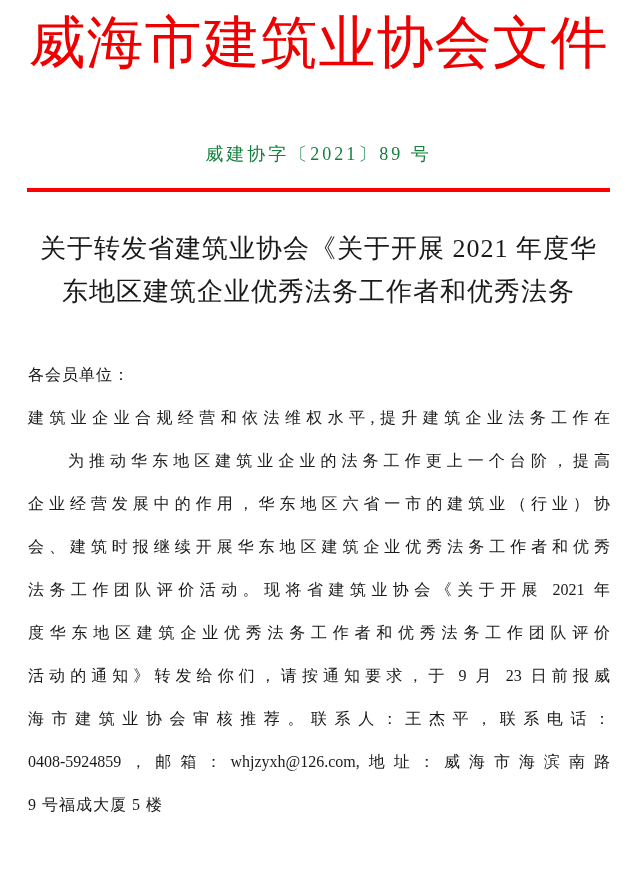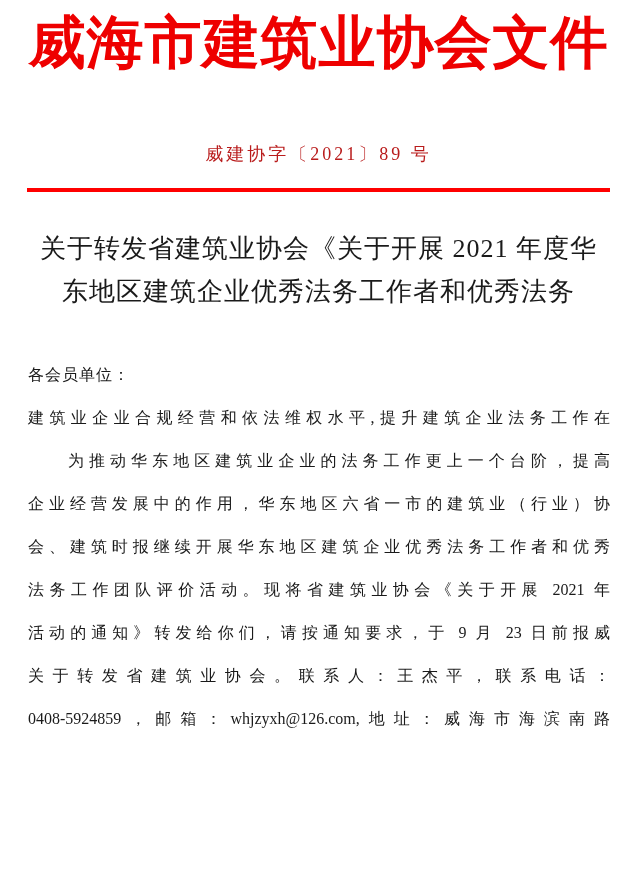--- a/index.html
+++ b/index.html
@@ -11,34 +11,34 @@
     overflow: hidden;
     position: relative;
     font-family: "Liberation Serif", "DejaVu Serif", serif;
     color: #1a1a1a;
   }
 
   .org-title {
     margin-top: 8px;
     text-align: center;
     font-size: 57px;
-    font-weight: bold;
+    font-weight: normal;
     color: #ee0000;
     line-height: 70px;
     letter-spacing: 1px;
     white-space: nowrap;
   }
 
   .doc-number {
     margin-top: 65px;
     text-align: center;
     font-size: 18px;
     line-height: 22px;
     letter-spacing: 3px;
-    color: #b91c1c;
+    color: #15803d;
   }
 
   .red-divider {
     margin: 23px 27px 0 27px;
     height: 4px;
     background: #ff0000;
   }
 
   .doc-title {
     margin-top: 35px;
@@ -95,18 +95,20 @@
     <div class="title-line">东地区建筑企业优秀法务工作者和优秀法务</div>
   </div>
 
   <div class="body-block">
     <div class="salutation">各会员单位：</div>
     <div class="body-line">建筑业企业合规经营和依法维权水平,提升建筑企业法务工作在</div>
     <div class="body-line indent">为推动华东地区建筑业企业的法务工作更上一个台阶，提高</div>
     <div class="body-line">企业经营发展中的作用，华东地区六省一市的建筑业（行业）协</div>
     <div class="body-line">会、建筑时报继续开展华东地区建筑企业优秀法务工作者和优秀</div>
     <div class="body-line">法务工作团队评价活动。现将省建筑业协会《关于开展 2021 年</div>
+    <div class="body-line">度华东地区建筑企业优秀法务工作者和优秀法务工作团队评价</div>
     <div class="body-line">活动的通知》转发给你们，请按通知要求，于 9 月 23 日前报威</div>
-    <div class="body-line">关于转发省建筑业协会。联系人：王杰平，联系电话：</div>
+    <div class="body-line">海市建筑业协会审核推荐。联系人：王杰平，联系电话：</div>
     <div class="body-line">0408-5924859，邮箱：whjzyxh@126.com,地址：威海市海滨南路</div>
+    <div class="body-line short">9 号福成大厦 5 楼</div>
   </div>
 
 </div>
 
 </body></html>

